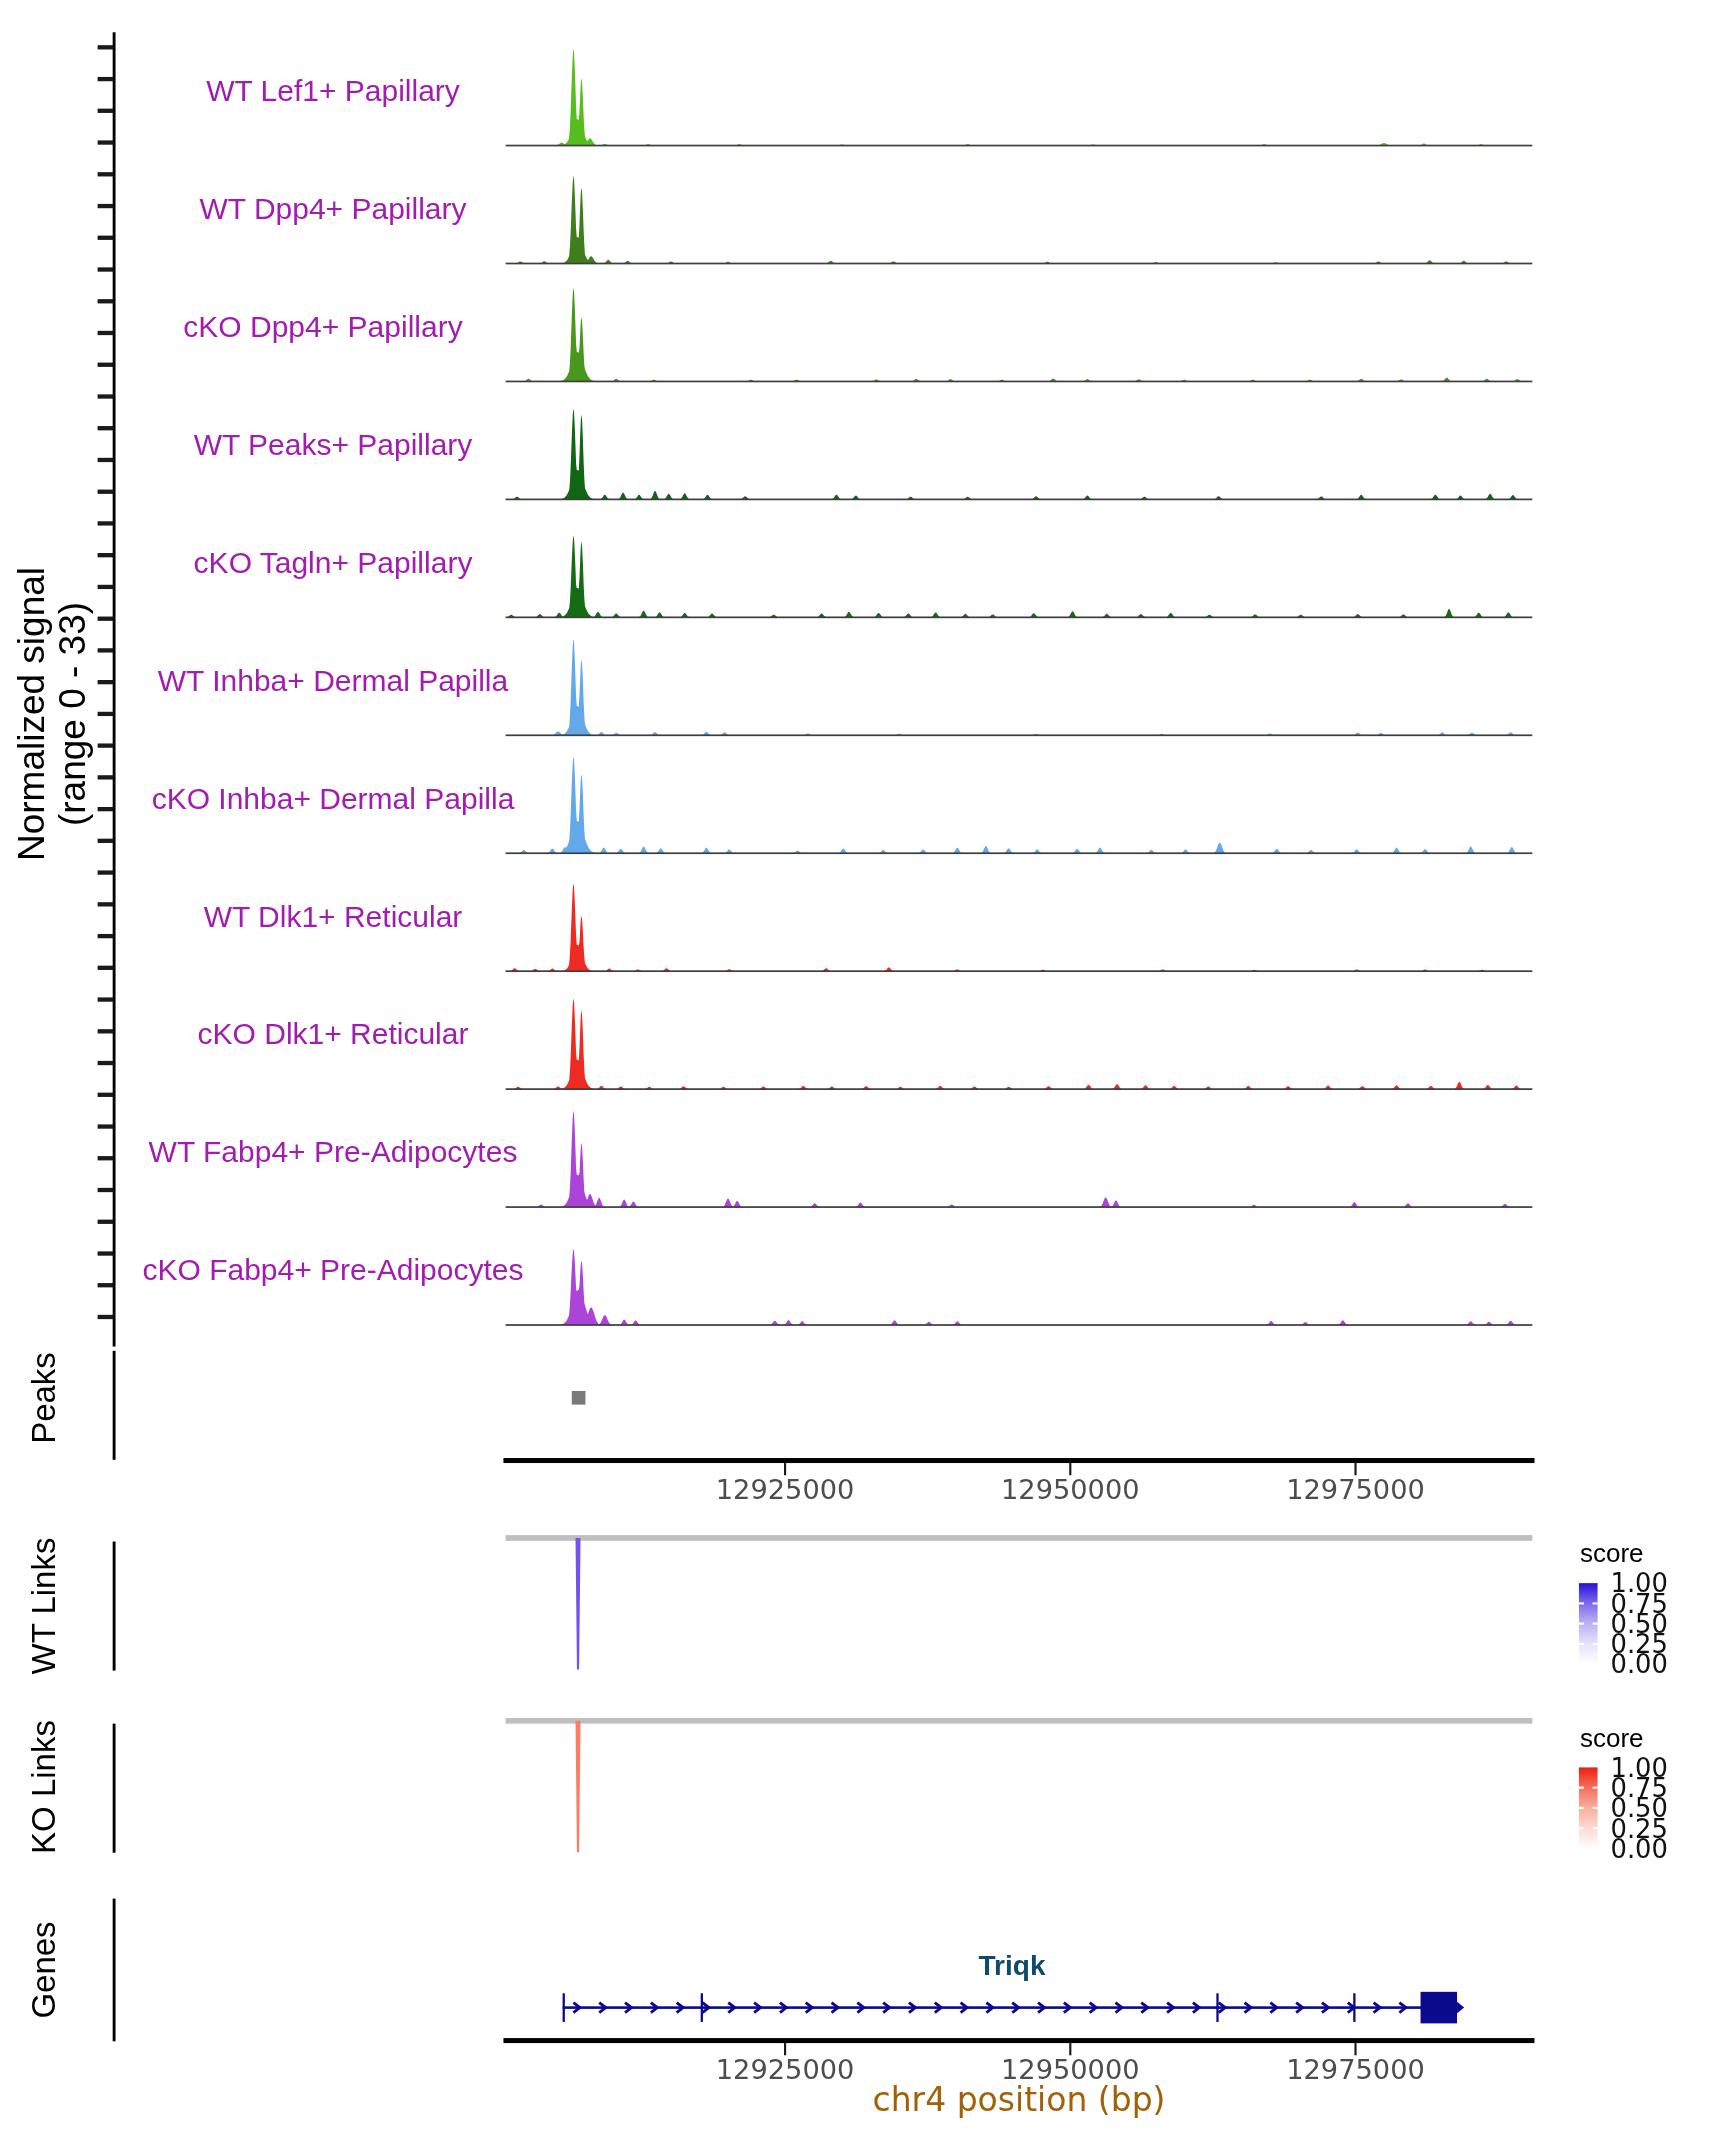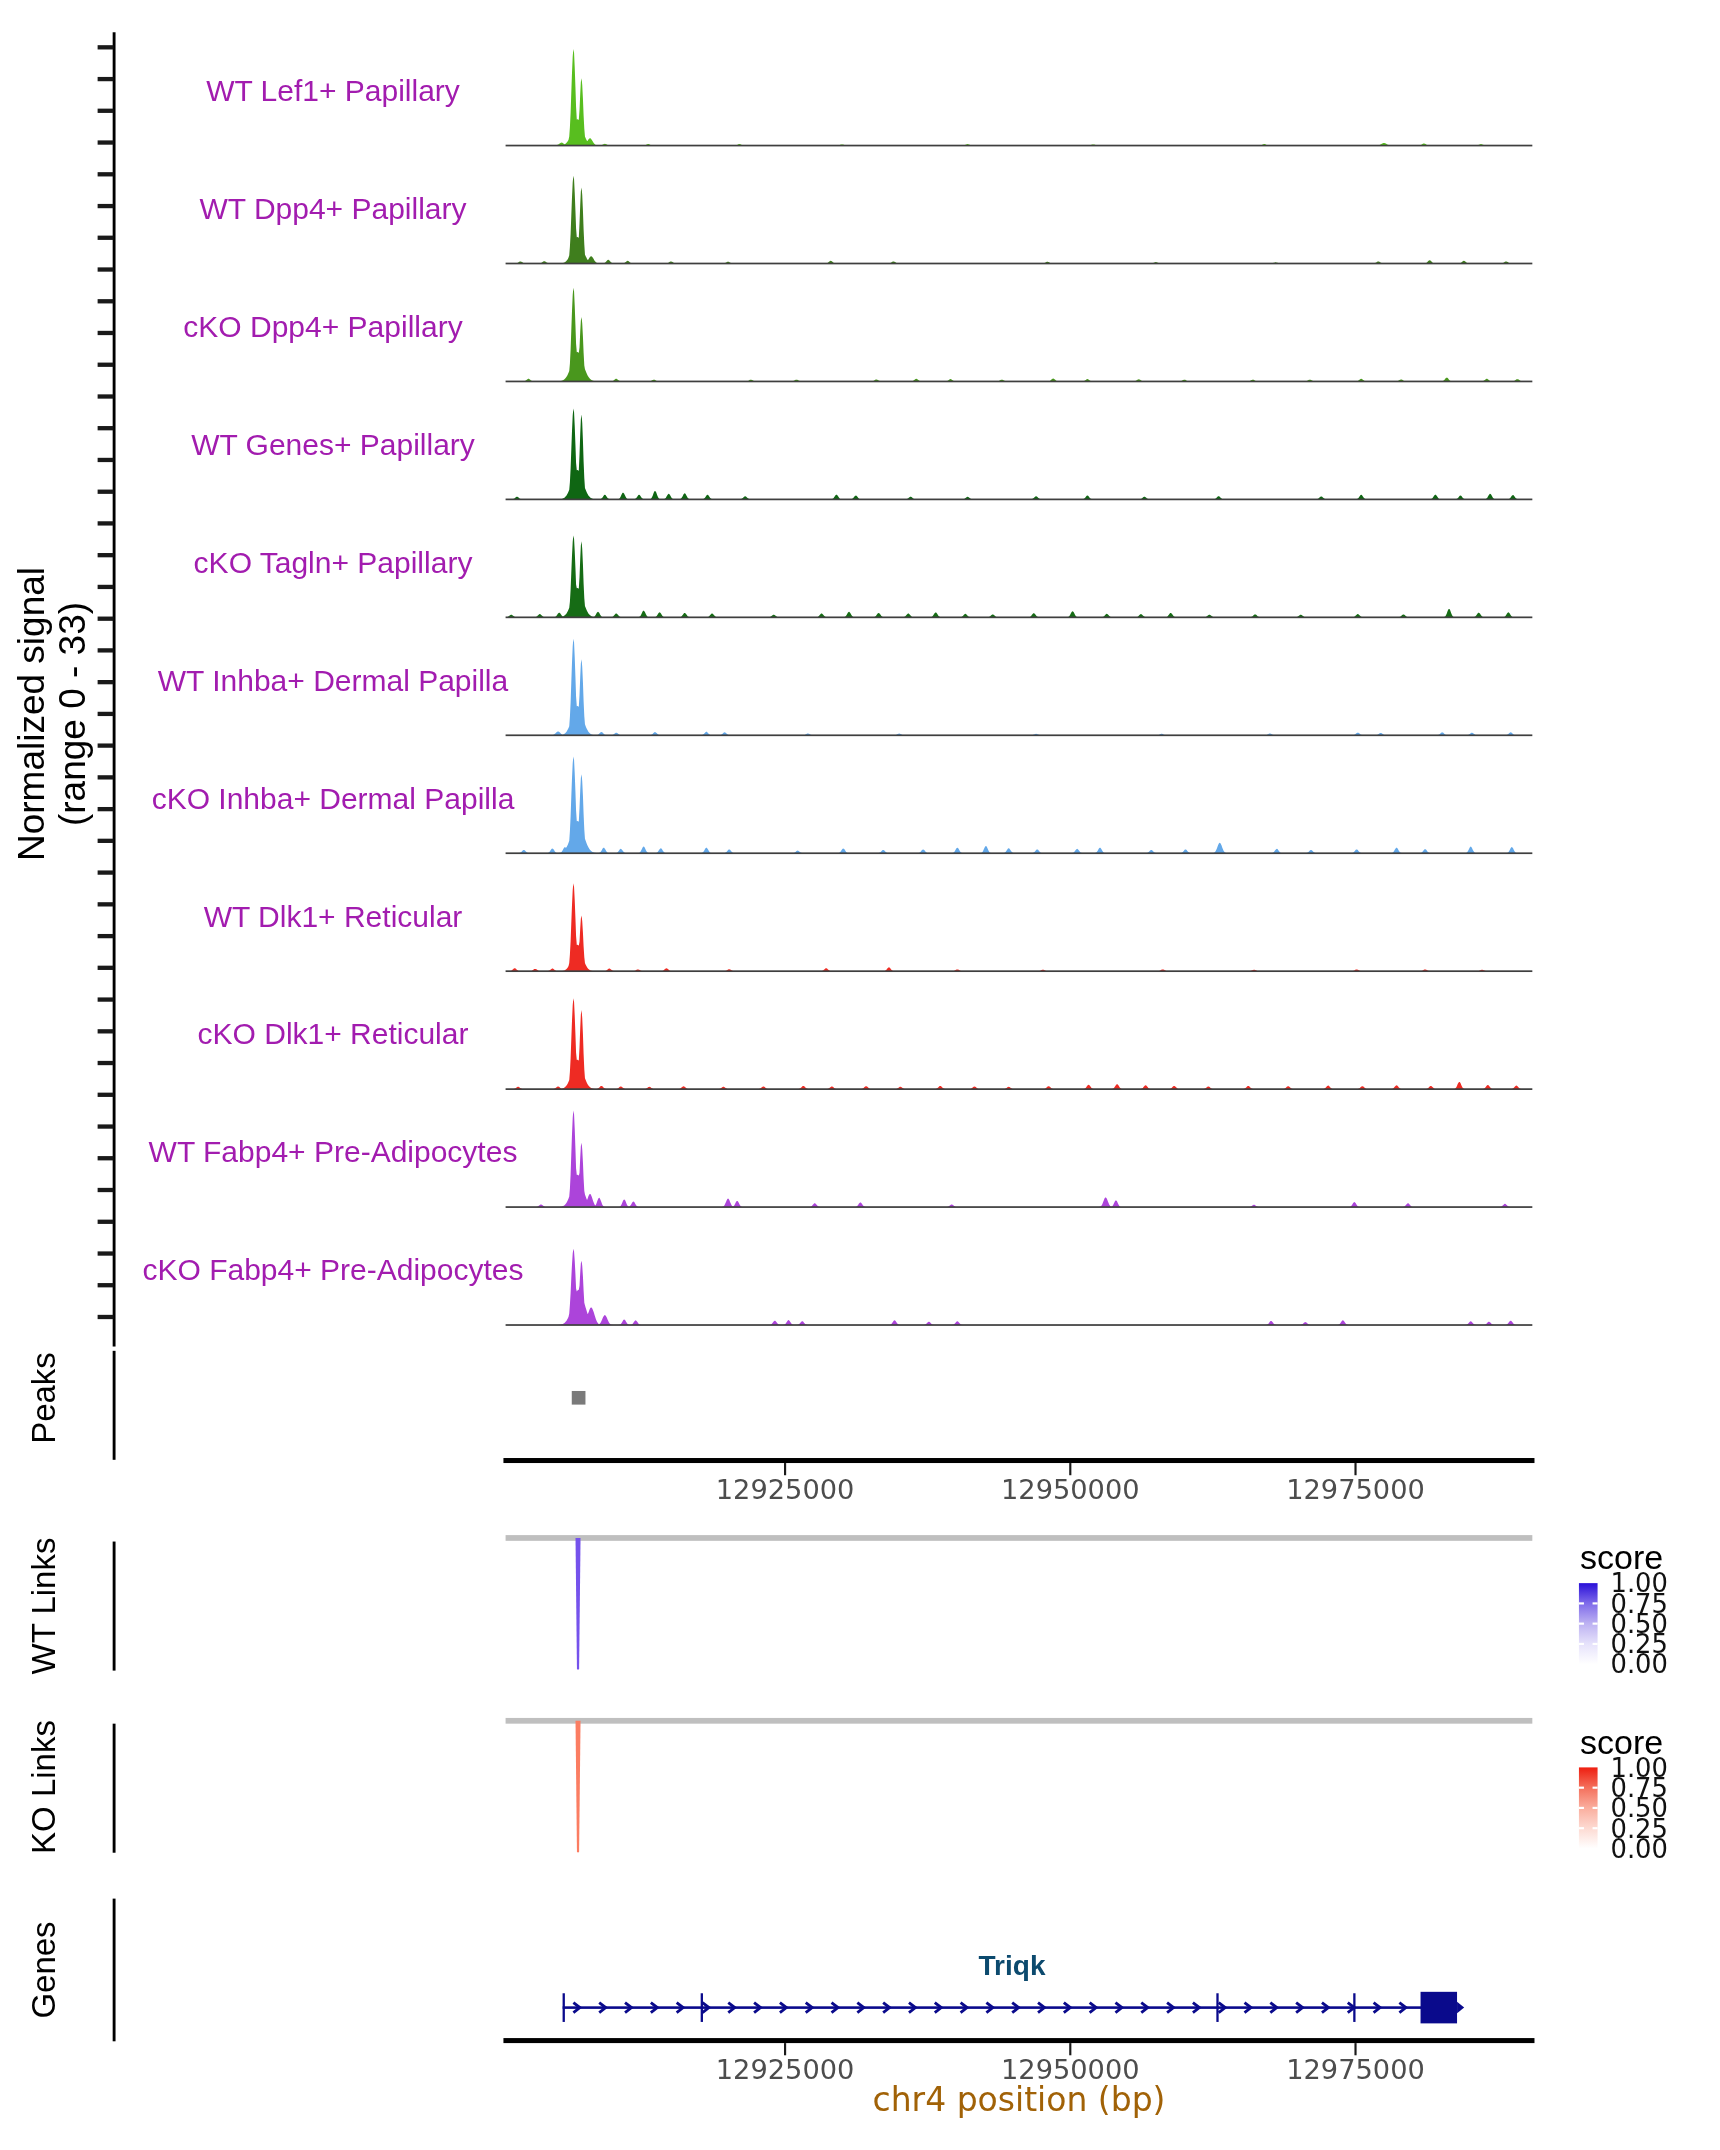--- a/index.html
+++ b/index.html
@@ -9,21 +9,21 @@
   .abs{position:absolute;}
   .rot{transform:translate(-50%,-50%) rotate(-90deg);transform-origin:center center;
        white-space:nowrap;text-align:center;}
   .ylab{font-size:37px;color:#000;line-height:1.12;}
   .sidelab{font-size:33px;color:#000;}
   .track-label{position:absolute;transform:translate(-50%,-50%);white-space:nowrap;
        font-size:30px;color:#a21caf;}
   .genename{font-size:28px;color:#0c4a6e;transform:translate(-50%,-50%);white-space:nowrap;font-weight:bold;}
   .xlab{font-size:33px;color:#a16207;transform:translate(-50%,-50%);white-space:nowrap;
        font-family:"DejaVu Sans",sans-serif;}
-  .legtitle{font-size:34px;color:#000;white-space:nowrap;}
+  .legtitle{font-size:26px;color:#000;white-space:nowrap;}
   svg text.num{font-family:"DejaVu Sans",sans-serif;fill:#4d4d4d;}
   svg text.legnum{font-family:"DejaVu Sans",sans-serif;fill:#111;}
 </style>
 </head>
 <body>
 
 <div id="fig">
 
   <svg id="chart" width="1721" height="2151" viewBox="0 0 2400 3000">
       <defs>
@@ -209,21 +209,21 @@
 
   <div class="abs xlab" style="left:1019px;top:2099px;">chr4 position (bp)</div>
 
   <div class="abs legtitle" style="left:1580px;top:1538px;">score</div>
   <div class="abs legtitle" style="left:1580px;top:1723px;">score</div>
 
   <div id="track-labels">
       <div class="track-label" style="left: 333px; top: 91px;">WT Lef1+ Papillary</div>
       <div class="track-label" style="left: 333px; top: 209px;">WT Dpp4+ Papillary</div>
       <div class="track-label" style="left: 323px; top: 327px;">cKO Dpp4+ Papillary</div>
-      <div class="track-label" style="left: 333px; top: 445px;">WT Genes+ Papillary</div>
+      <div class="track-label" style="left: 333px; top: 445px;">WT Peaks+ Papillary</div>
       <div class="track-label" style="left: 333px; top: 563px;">cKO Tagln+ Papillary</div>
       <div class="track-label" style="left: 333px; top: 681px;">WT Inhba+ Dermal Papilla</div>
       <div class="track-label" style="left: 333px; top: 799px;">cKO Inhba+ Dermal Papilla</div>
       <div class="track-label" style="left: 333px; top: 917px;">WT Dlk1+ Reticular</div>
       <div class="track-label" style="left: 333px; top: 1034px;">cKO Dlk1+ Reticular</div>
       <div class="track-label" style="left: 333px; top: 1152px;">WT Fabp4+ Pre-Adipocytes</div>
       <div class="track-label" style="left: 333px; top: 1270px;">cKO Fabp4+ Pre-Adipocytes</div>
     </div>
 </div>
 

